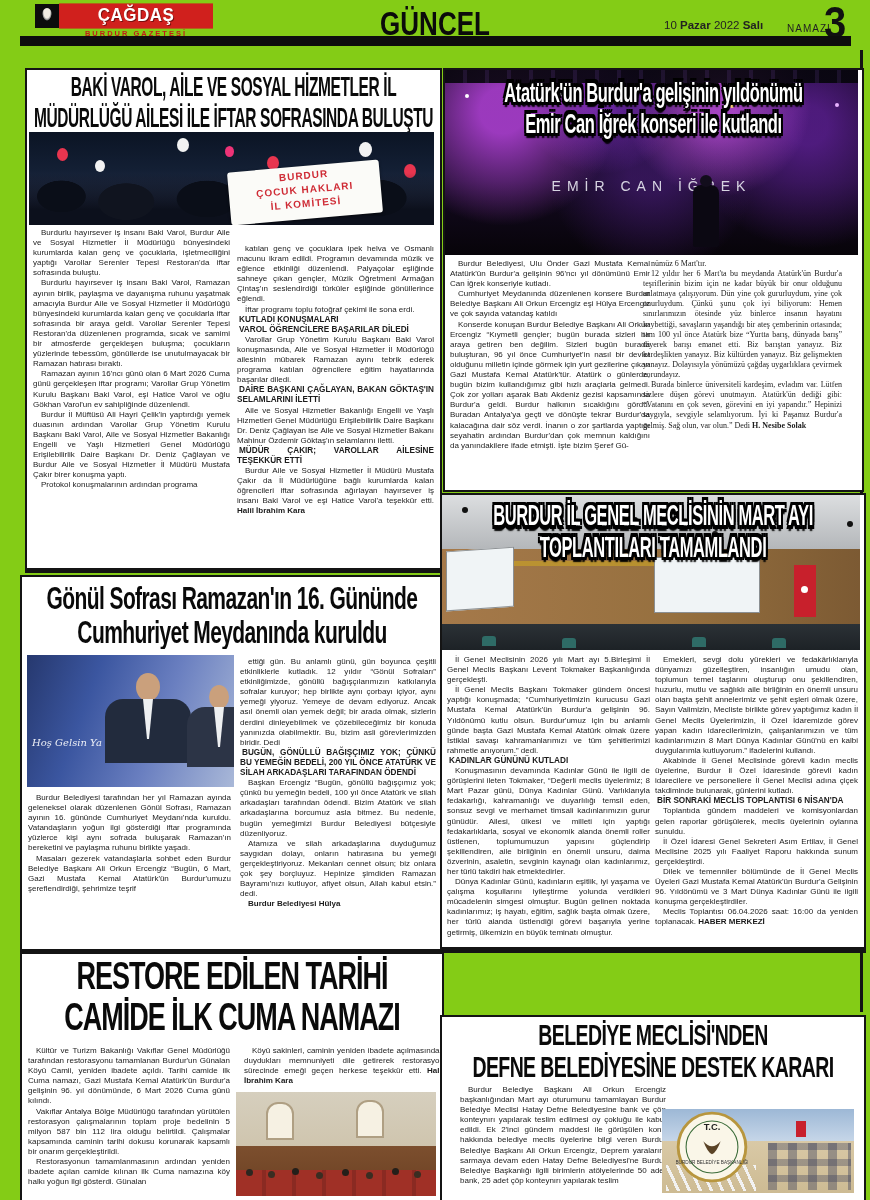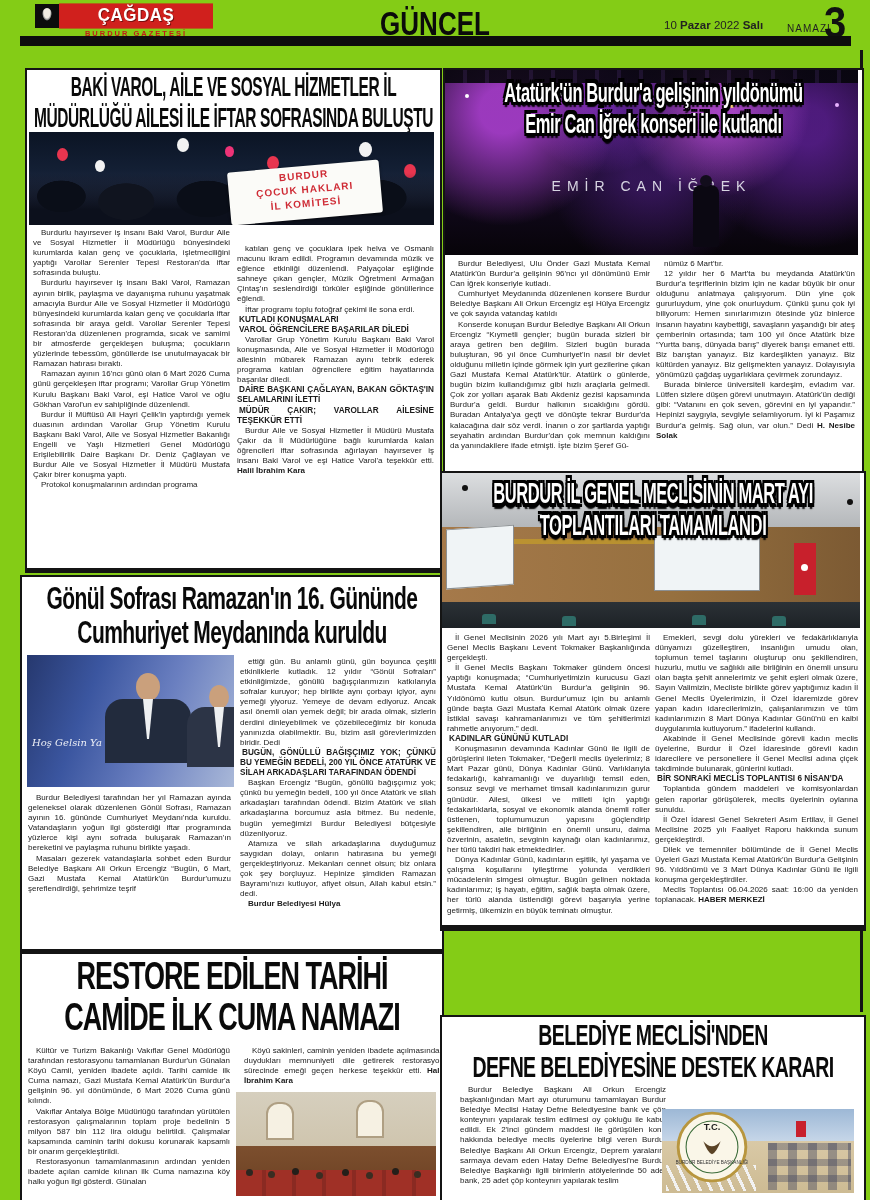--- a/index.html
+++ b/index.html
@@ -168,20 +168,21 @@
       <p>Burdur İl Müftüsü Ali Hayri Çelik'in yaptırdığı yemek duasının ardından Varollar Grup Yönetim Kurulu Başkanı Baki Varol, Aile ve Sosyal Hizmetler Bakanlığı Engelli ve Yaşlı Hizmetleri Genel Müdürlüğü Erişilebilirlik Daire Başkanı Dr. Deniz Çağlayan ve Burdur Aile ve Sosyal Hizmetler İl Müdürü Mustafa Çakır birer konuşma yaptı.</p>
       <p>Protokol konuşmalarının ardından programa</p>
     </div>
     <div class="col" style="left:210px;top:158px;width:197px;height:332px;margin-top:16px;">
       <p>katılan genç ve çocuklara ipek helva ve Osmanlı macunu ikram edildi. Programın devamında müzik ve eğlence etkinliği düzenlendi. Palyaçolar eşliğinde sahneye çıkan gençler, Müzik Öğretmeni Armağan Çintaş'ın seslendirdiği türküler eşliğinde gönüllerince eğlendi.</p>
       <p>İftar programı toplu fotoğraf çekimi ile sona erdi.</p>
       <p class="h">KUTLADI KONUŞMALARI</p>
       <p class="h">VAROL ÖĞRENCİLERE BAŞARILAR DİLEDİ</p>
       <p>Varollar Grup Yönetim Kurulu Başkanı Baki Varol konuşmasında, Aile ve Sosyal Hizmetler İl Müdürlüğü ailesinin mübarek Ramazan ayını tebrik ederek programa katılan öğrencilere eğitim hayatlarında başarılar diledi.</p>
       <p class="h">DAİRE BAŞKANI ÇAĞLAYAN, BAKAN GÖKTAŞ'IN SELAMLARINI İLETTİ</p>
+      <p>Aile ve Sosyal Hizmetler Bakanlığı Engelli ve Yaşlı Hizmetleri Genel Müdürlüğü Erişilebilirlik Daire Başkanı Dr. Deniz Çağlayan ise Aile ve Sosyal Hizmetler Bakanı Mahinur Özdemir Göktaş'ın selamlarını iletti.</p>
       <p class="h">MÜDÜR ÇAKIR; VAROLLAR AİLESİNE TEŞEKKÜR ETTİ</p>
       <p><span>Burdur Aile ve Sosyal Hizmetler İl Müdürü Mustafa Çakır da İl Müdürlüğüne bağlı kurumlarda kalan öğrencileri iftar sofrasında ağırlayan hayırsever iş insanı Baki Varol ve eşi Hatice Varol'a teşekkür etti.</span>
          <span class="byl">Halil İbrahim Kara</span></p>
     </div>
   </div>
 
   <div class="box" style="left:443px;top:68px;width:417px;height:420px;">
     <div class="photo ph-konser" style="left:0;top:0;width:413px;height:185px;">
       <div class="truss"></div>
       <div class="lightdot" style="left:20px;top:24px;"></div>
@@ -190,21 +191,21 @@
     </div>
     <div class="hl outline" style="top:6px;font-size:16.5px;line-height:18px;transform:scaleY(1.72);">
       <div>Atatürk'ün Burdur'a gelişinin yıldönümü</div>
       <div>Emir Can İğrek konseri ile kutlandı</div>
     </div>
     <div class="col" style="left:5px;top:189px;width:200px;height:224px;">
       <p>Burdur Belediyesi, Ulu Önder Gazi Mustafa Kemal Atatürk'ün Burdur'a gelişinin 96'ncı yıl dönümünü Emir Can İğrek konseriyle kutladı.</p>
       <p>Cumhuriyet Meydanında düzenlenen konsere Burdur Belediye Başkanı Ali Orkun Ercengiz eşi Hülya Ercengiz ve çok sayıda vatandaş katıldı</p>
       <p>Konserde konuşan Burdur Belediye Başkanı Ali Orkun Ercengiz “Kıymetli gençler; bugün burada sizleri bir araya getiren ben değilim. Sizleri bugün burada buluşturan, 96 yıl önce Cumhuriyet'in nasıl bir devlet olduğunu milletin içinde görmek için yurt gezilerine çıkan Gazi Mustafa Kemal Atatürk'tür. Atatürk o günlerde, bugün bizim kullandığımız gibi hızlı araçlarla gelmedi. Çok zor yolları aşarak Batı Akdeniz gezisi kapsamında Burdur'a geldi. Burdur halkının sıcaklığını gördü. Buradan Antalya'ya geçti ve dönüşte tekrar Burdur'da kalacağına dair söz verdi. İnanın o zor şartlarda yaptığı seyahatin ardından Burdur'dan çok memnun kaldığını da yanındakilere ifade etmişti. İşte bizim Şeref Gü-</p>
     </div>
-    <div class="col" style="left:211px;top:189px;width:199px;height:224px;">
+    <div class="col" style="left:198px;top:189px;width:199px;height:224px;font-family:Liberation Serif, serif;">
       <p>nümüz 6 Mart'tır.</p>
       <p>12 yıldır her 6 Mart'ta bu meydanda Atatürk'ün Burdur'a teşriflerinin bizim için ne kadar büyük bir onur olduğunu anlatmaya çalışıyorum. Dün yine çok gururluydum, yine çok onurluydum. Çünkü şunu çok iyi biliyorum: Hemen sınırlarımızın ötesinde yüz binlerce insanın hayatını kaybettiği, savaşların yaşandığı bir ateş çemberinin ortasında; tam 100 yıl önce Atatürk bize “Yurtta barış, dünyada barış” diyerek barışı emanet etti. Biz barıştan yanayız. Biz kardeşlikten yanayız. Biz kültürden yanayız. Biz gelişmekten yanayız. Dolayısıyla yönümüzü çağdaş uygarlıklara çevirmek zorundayız.</p>
       <p><span>Burada binlerce üniversiteli kardeşim, evladım var. Lütfen sizlere düşen görevi unutmayın. Atatürk'ün dediği gibi: “Vatanını en çok seven, görevini en iyi yapandır.” Hepinizi saygıyla, sevgiyle selamlıyorum. İyi ki Paşamız Burdur'a gelmiş. Sağ olun, var olun.” Dedi</span>
          <span class="byl">H. Nesibe Solak</span></p>
     </div>
   </div>
 
   <div class="box" style="left:20px;top:575px;width:420px;height:372px;border-bottom-width:4px;">
     <div class="hl" style="top:3px;font-size:21px;line-height:23px;transform:scaleY(1.5);letter-spacing:-0.6px;">
       <div>Gönül Sofrası Ramazan'ın 16. Gününde</div>
@@ -227,21 +228,21 @@
     </div>
     <div class="col" style="left:218px;top:80px;width:196px;height:286px;">
       <p>ettiği gün. Bu anlamlı günü, gün boyunca çeşitli etkinliklerle kutladık. 12 yıldır “Gönül Sofraları” etkinliğimizde, gönüllü bağışçılarımızın katkılarıyla sofralar kuruyor; hep birlikte aynı çorbayı içiyor, aynı yemeği yiyoruz. Yemeye de devam ediyoruz. Ancak asıl önemli olan yemek değil; bir arada olmak, sizlerin derdini dinleyebilmek ve çözebileceğimiz bir konuda yanınızda olabilmektir. Bu, bizim asli görevlerimizden biridir. Dedi</p>
       <p class="h">BUGÜN, GÖNÜLLÜ BAĞIŞÇIMIZ YOK; ÇÜNKÜ BU YEMEĞİN BEDELİ, 200 YIL ÖNCE ATATÜRK VE SİLAH ARKADAŞLARI TARAFINDAN ÖDENDİ</p>
       <p>Başkan Ercengiz “Bugün, gönüllü bağışçımız yok; çünkü bu yemeğin bedeli, 100 yıl önce Atatürk ve silah arkadaşları tarafından ödendi. Bizim Atatürk ve silah arkadaşlarına borcumuz asla bitmez. Bu nedenle, bugün yemeğimizi Burdur Belediyesi bütçesiyle düzenliyoruz.</p>
       <p>Atamıza ve silah arkadaşlarına duyduğumuz saygıdan dolayı, onların hatırasına bu yemeği gerçekleştiriyoruz. Mekanları cennet olsun; biz onlara çok şey borçluyuz. Hepinize şimdiden Ramazan Bayramı'nızı kutluyor, afiyet olsun, Allah kabul etsin.” dedi.</p>
       <p class="byl">Burdur Belediyesi Hülya</p>
     </div>
   </div>
 
-  <div class="box" style="left:440px;top:471px;width:422px;height:452px;border-bottom-width:6px;">
+  <div class="box" style="left:440px;top:493px;width:422px;height:452px;border-bottom-width:6px;">
     <div class="photo ph-meclis" style="left:0;top:0;width:418px;height:155px;">
       <div class="ceiling"></div>
       <div class="spot"></div>
       <div class="goldline"></div>
       <div class="screen" style="left:4px;top:54px;width:66px;height:58px;transform:skewY(-4deg);"></div>
       <div class="screen" style="left:212px;top:62px;width:104px;height:54px;"></div>
       <div class="flagtr" style="left:352px;top:70px;width:22px;height:52px;"></div>
       <div class="desks"></div>
       <div class="chair" style="left:40px;bottom:4px;"></div>
       <div class="chair" style="left:120px;bottom:2px;"></div>

